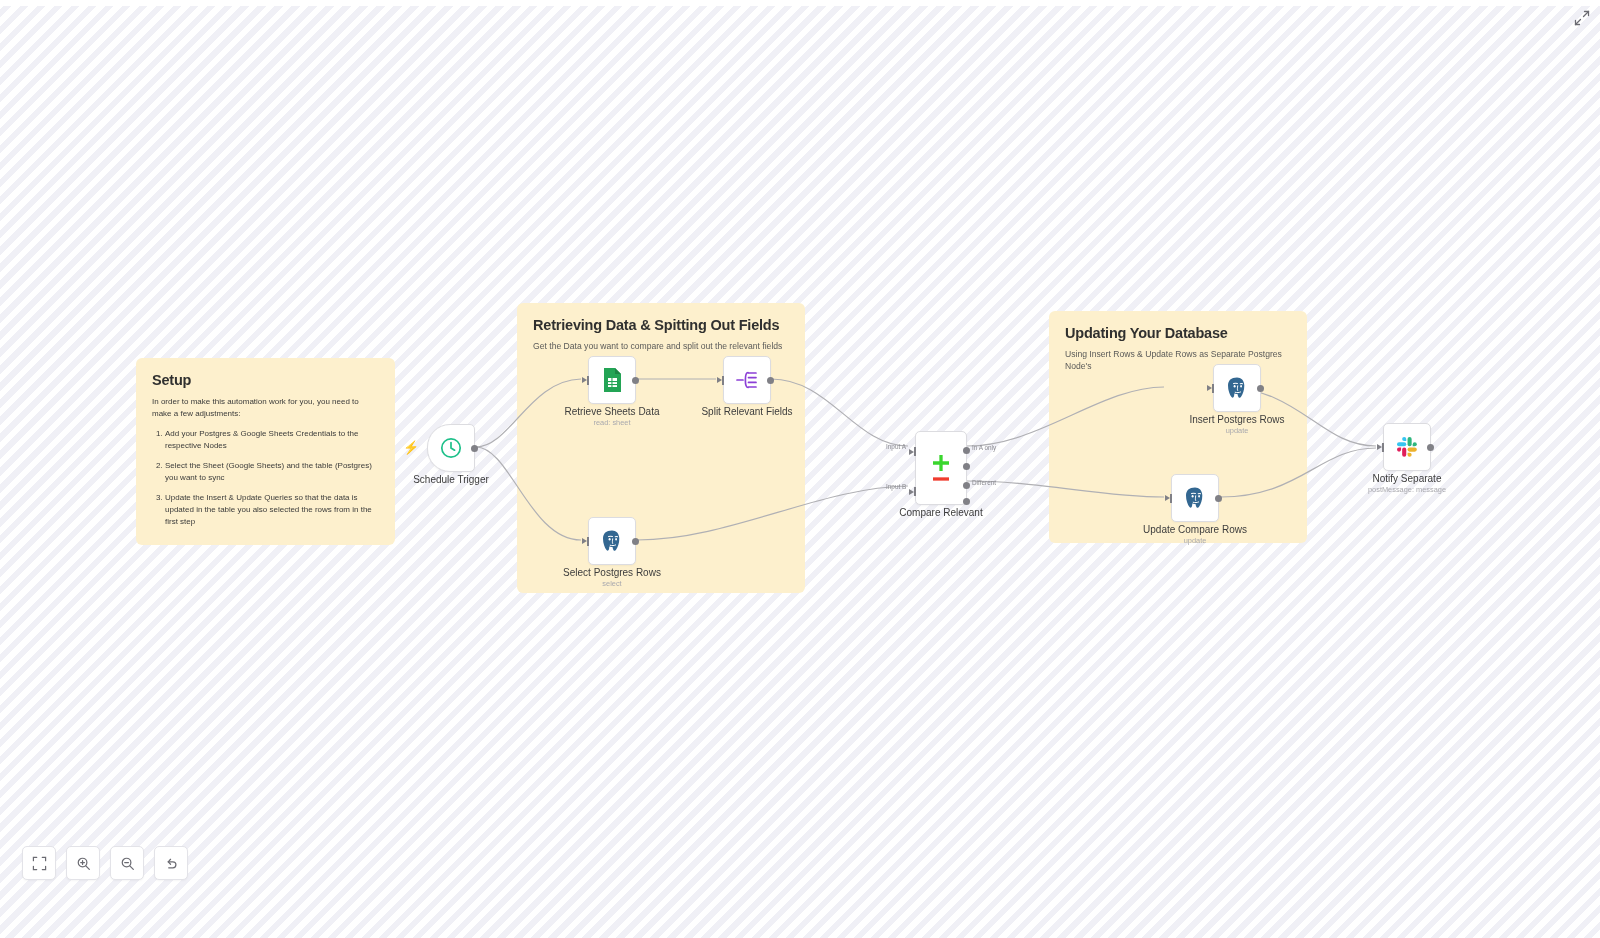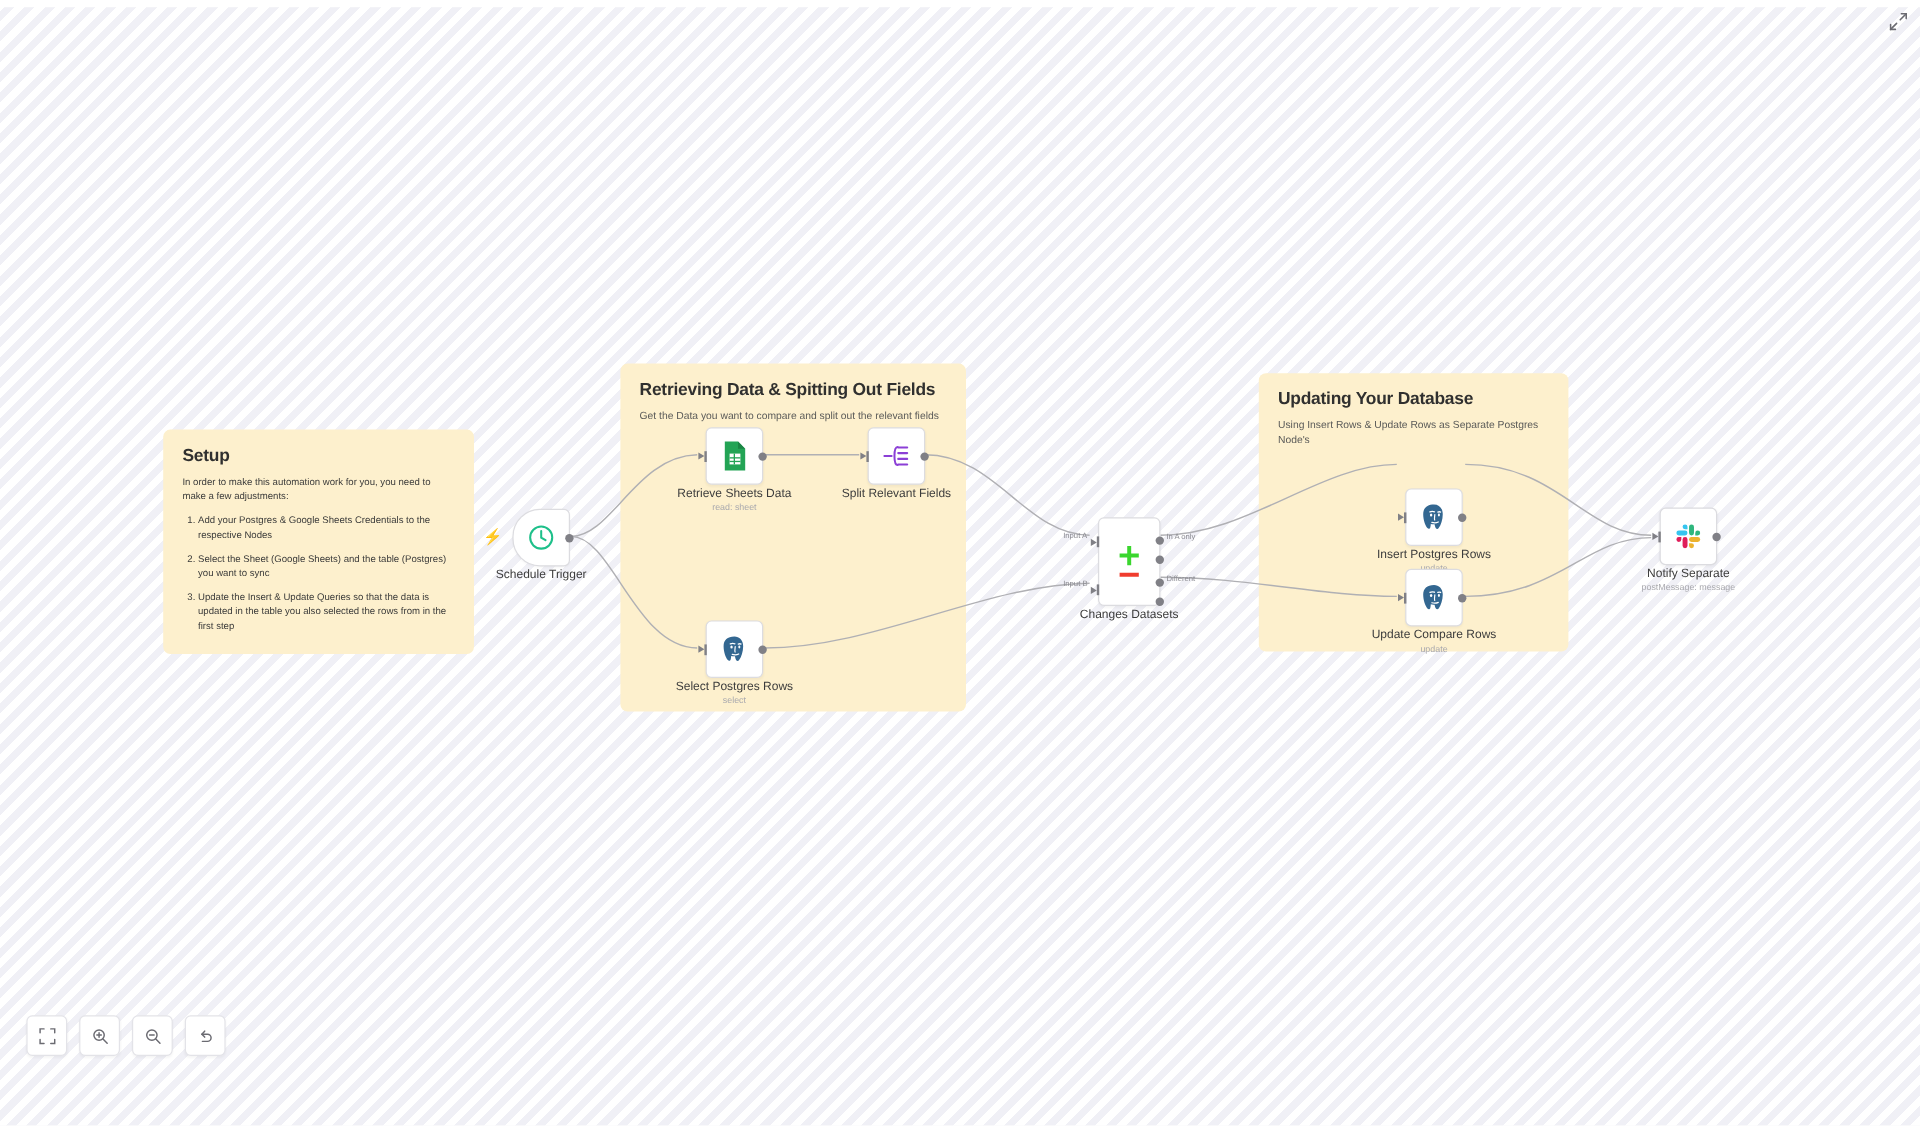--- a/index.html
+++ b/index.html
@@ -321,24 +321,24 @@
         <path d="M6 29 H22" stroke="#f03c2e" stroke-width="3.3" stroke-linecap="butt"></path>
       </svg>
 
       <div class="port-out" style="top:15px; margin-top:0;"></div>
       <div class="port-out" style="top:31px; margin-top:0;"></div>
       <div class="port-out" style="top:50px; margin-top:0;"></div>
       <div class="port-out" style="top:66px; margin-top:0;"></div>
       <div class="port-label" style="left:56px; top:12px;">In A only</div>
       <div class="port-label" style="left:56px; top:47px;">Different</div>
     </div>
-    <div class="node-label">Changes Datasets</div>
-  </div>
-
-  <div class="node" id="n-insert" style="left:1171px; top:364px;margin-top:43px;">
+    <div class="node-label">Compare Relevant</div>
+  </div>
+
+  <div class="node" id="n-insert" style="left:1213px; top:364px;">
     <div class="node-box">
       <div class="port-in"></div>
       <svg width="26" height="26" viewBox="0 0 26 26">
         <path d="M13 2.4 C7.2 2.4 4 5.3 4 10.5 c0 4.6 1.6 9.2 3.5 11.5 .9 1.1 2 .8 2.4-.4 .3-.9 .4-2 .4-3 1 .3 2.1 .4 3.2 .3 .2 1 .4 2.2 .9 3 .6 1.1 1.8 1.2 2.5 .2 1.9-2.6 3.4-7 3.4-11.6 0-5.2-3.2-8.1-7.3-8.1z" fill="#336791"></path>
         <path d="M9.6 8.6 c1.2-.5 2.6-.5 3.8-.1" stroke="#ffffff" stroke-width="1.1" fill="none" stroke-linecap="round"></path>
         <path d="M16.2 8.7 c.9-.3 1.7-.3 2.3 0" stroke="#ffffff" stroke-width="1.1" fill="none" stroke-linecap="round"></path>
         <ellipse cx="10.6" cy="11.2" rx="1" ry="1.3" fill="#ffffff"></ellipse>
         <ellipse cx="17.1" cy="11.2" rx=".85" ry="1.2" fill="#ffffff"></ellipse>
         <path d="M13.7 10.8 c-.2 2.3-.6 3.6-.1 4.6" stroke="#ffffff" stroke-width="1" fill="none" stroke-linecap="round"></path>
         <path d="M11.2 17.3 c1.8 .5 4 .4 5.4-.3" stroke="#ffffff" stroke-width="1" fill="none" stroke-linecap="round"></path>

